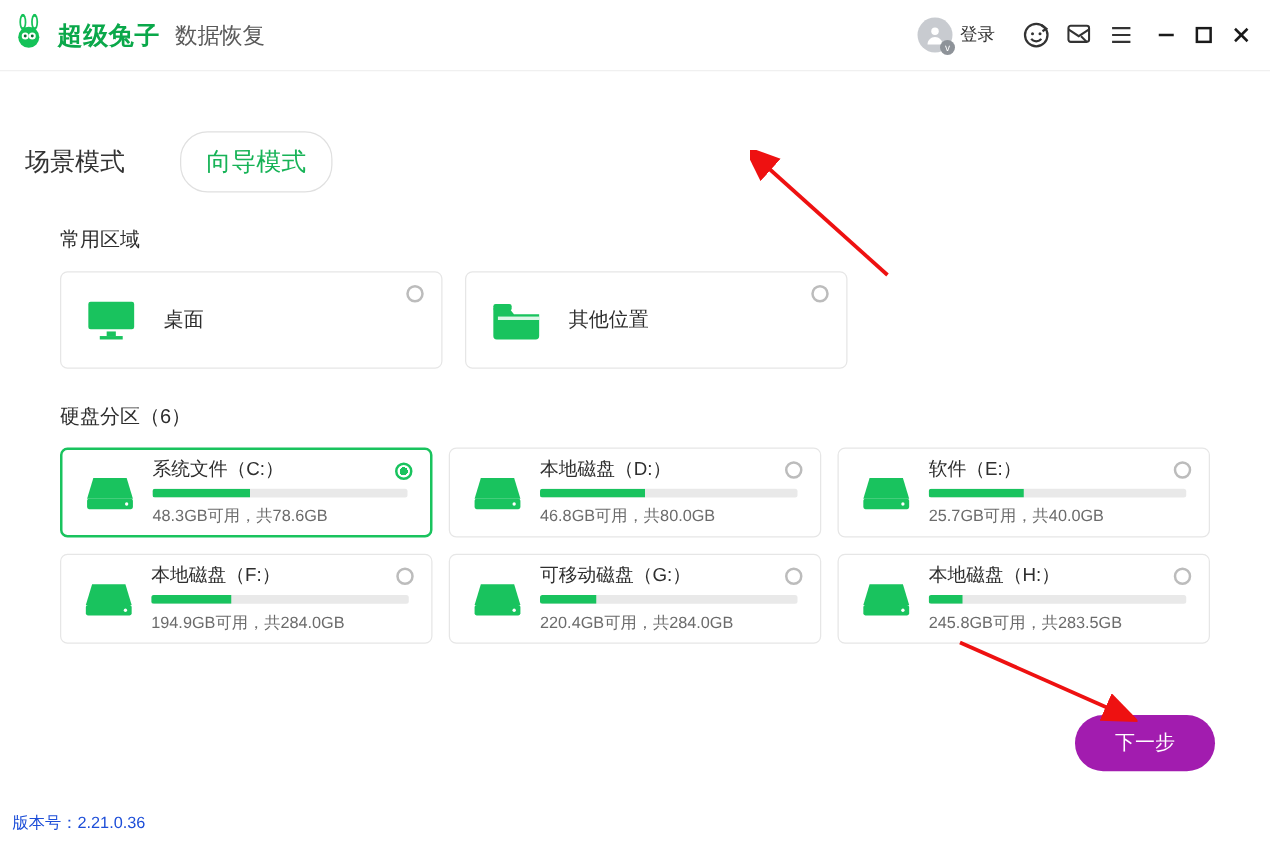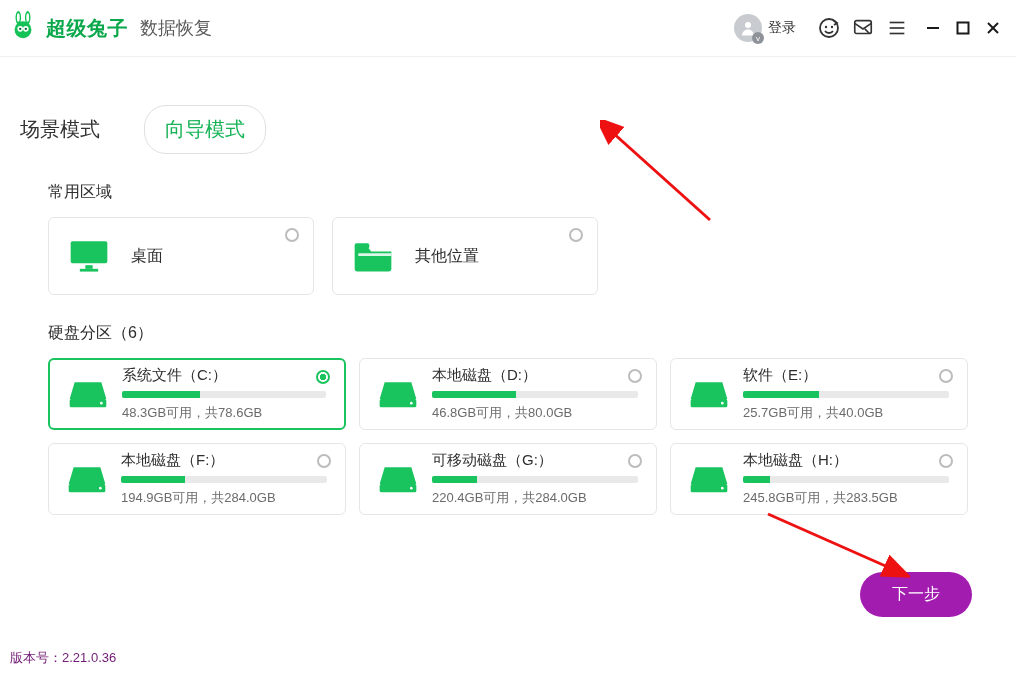--- a/index.html
+++ b/index.html
@@ -76,21 +76,21 @@
 
   .card {
     position:relative;
     border: 1px solid #e6e6e6;
     border-radius: 6px;
     background:#fff;
     padding: 16px 18px;
     display:flex; align-items:center;
     height: 78px;
     cursor:pointer;
-    width: 266px;
+    width: 306px;
   }
   .card.small { height:72px; width: auto; padding: 10px 18px; }
   .card.selected { border: 2px solid #19c35e; }
   .card .radio, .grid3 .radio {
     position:absolute; top:10px; right:14px;
     width:14px; height:14px; border:2px solid #bcbcbc; border-radius:50%;
     background:#fff;
   }
   .card.selected .radio {
     border-color:#19c35e;
@@ -115,21 +115,21 @@
   
   .next-btn {
     position:absolute; right:44px; bottom:58px;
     background:#a21caf; color:#fff; border:none;
     font-size:16px; padding: 12px 32px; border-radius: 26px;
     cursor:pointer;
   }
 
   .version {
     position:absolute; left:10px; bottom:8px;
-    font-size:13px; color:#701a75;
+    font-size:13px; color:#1d4ed8;
   }
 
   
   .arrow {
     position:absolute; pointer-events:none;
   }
 </style>
 </head>
 <body>
 

